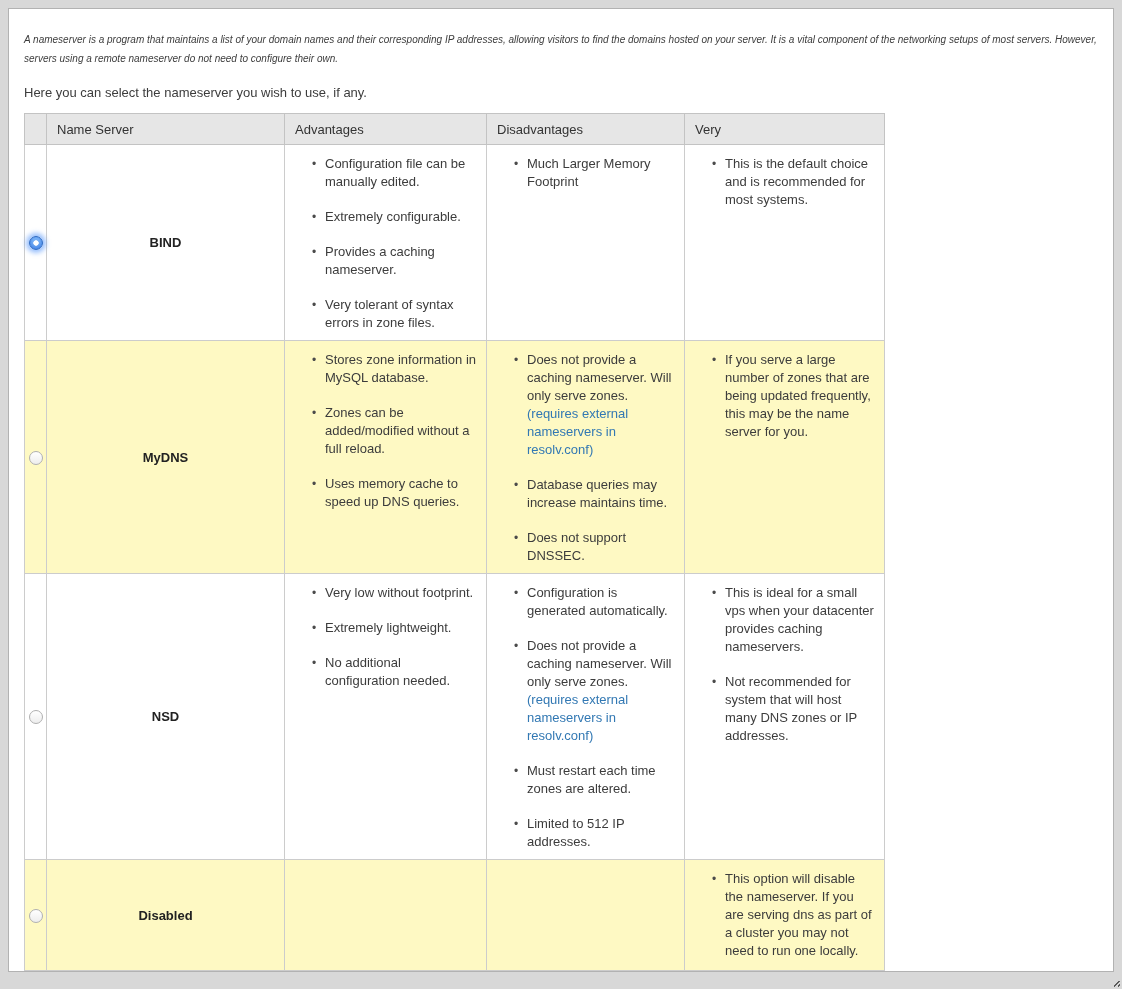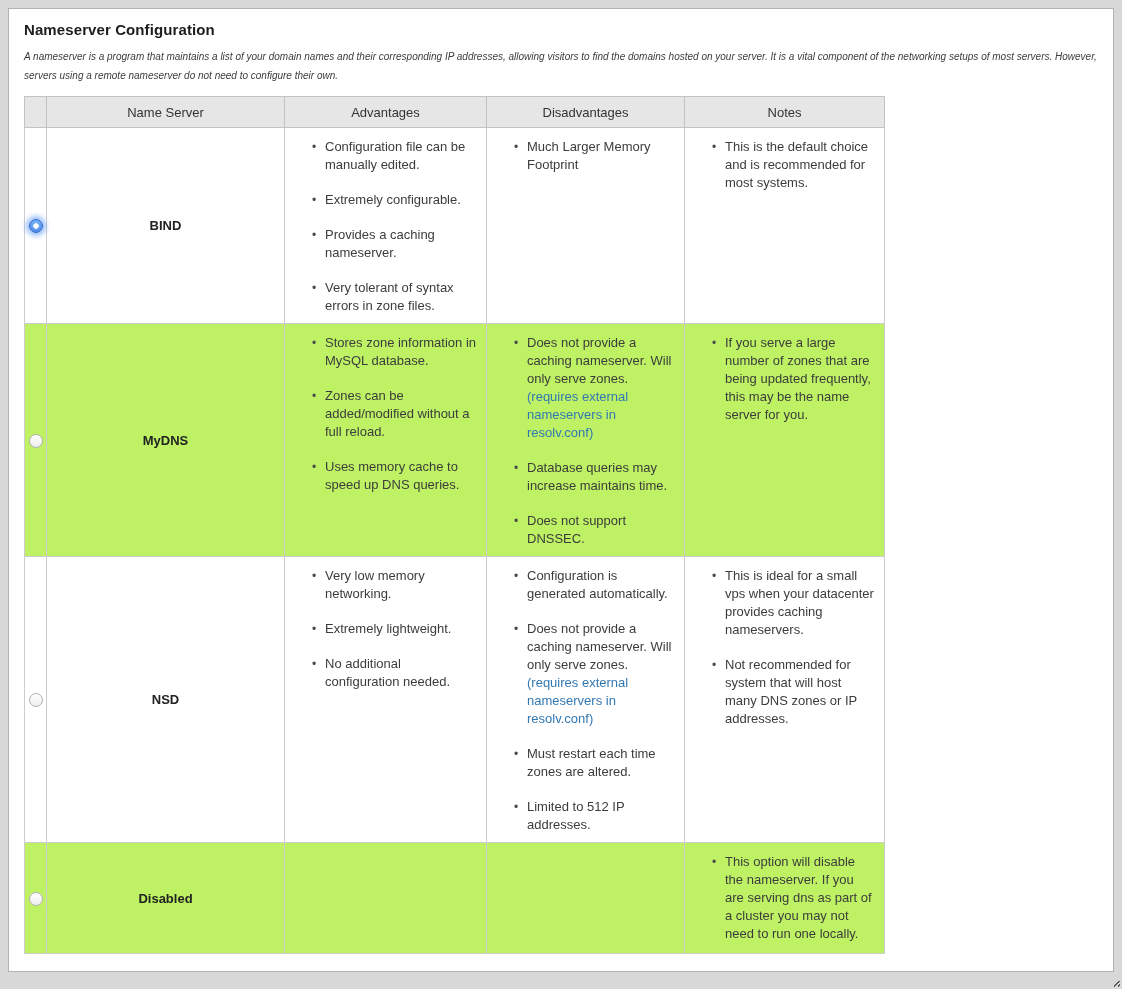--- a/index.html
+++ b/index.html
@@ -43,28 +43,28 @@
     width: 860px;
     table-layout: fixed;
     font-size: 13px;
     color: #3c3c3c;
   }
   .ns-table th, .ns-table td { border: 1px solid #cccccc; }
   .ns-table thead th {
     background: #e6e6e6;
     border-color: #c3c3c3;
     font-weight: normal;
-    text-align: center;
+    text-align: left;
     color: #333333;
     height: 31px;
     padding: 0 10px;
     vertical-align: middle;
     font-size: 13px;
   }
-  .ns-table tbody tr.stripe td { background: #bef264; }
+  .ns-table tbody tr.stripe td { background: #fef9c3; }
   .ns-table tbody tr.r0 { height: 192px; }
   .ns-table tbody tr.r1 { height: 215px; }
   .ns-table tbody tr.r2 { height: 285px; }
   .ns-table tbody tr.r3 { height: 111px; }
   td.radio-cell { text-align: center; vertical-align: middle; }
   td.name-cell {
     text-align: center;
     vertical-align: middle;
     font-weight: bold;
     color: #222222;
@@ -110,38 +110,38 @@
     width: 6px; height: 6px;
     background:
       linear-gradient(135deg, transparent 0 40%, #5a5a5a 40% 55%, transparent 55% 75%, #5a5a5a 75% 90%, transparent 90%);
   }
 </style>
 </head>
 <body>
 
 <div class="panel">
   <div class="content">
-    <h1 class="page-title">Nameserver Configuration</h1>
     <p class="description">A nameserver is a program that maintains a list of your domain names and their corresponding IP addresses, allowing visitors to find the domains hosted on your server. It is a vital component of the networking setups of most servers. However, servers using a remote nameserver do not need to configure their own.</p>
+    <p class="instruction">Here you can select the nameserver you wish to use, if any.</p>
 
     <table class="ns-table">
       <colgroup>
         <col style="width:22px">
           <col style="width:238px">
           <col style="width:202px">
           <col style="width:198px">
           <col style="width:200px">
       </colgroup>
       <thead>
         <tr>
             <th></th>
             <th>Name Server</th>
             <th>Advantages</th>
             <th>Disadvantages</th>
-            <th>Notes</th>
+            <th>Very</th>
           </tr>
       </thead>
       <tbody>
           <tr class="r0">
             <td class="radio-cell"><input type="radio" class="ns-radio" name="nameserver" checked="" style=""></td>
             <td class="name-cell">BIND</td>
             <td class="list-cell">
               <ul class="cell-list">
                 <li>Configuration file can be manually edited.</li>
                 <li>Extremely configurable.</li>
@@ -181,21 +181,21 @@
               <ul class="cell-list">
                 <li>If you serve a large number of zones that are being updated frequently, this may be the name server for you.</li>
               </ul>
             </td>
           </tr>
           <tr class="r2">
             <td class="radio-cell"><input type="radio" class="ns-radio" name="nameserver" style=""></td>
             <td class="name-cell">NSD</td>
             <td class="list-cell">
               <ul class="cell-list">
-                <li>Very low memory networking.</li>
+                <li>Very low without footprint.</li>
                 <li>Extremely lightweight.</li>
                 <li>No additional configuration needed.</li>
               </ul>
             </td>
             <td class="list-cell">
               <ul class="cell-list">
                 <li>Configuration is generated automatically.</li>
                 <li>Does not provide a caching nameserver. Will only serve zones. <a class="ext-link">(requires external nameservers in resolv.conf)</a></li>
                 <li>Must restart each time zones are altered.</li>
                 <li>Limited to 512 IP addresses.</li>

